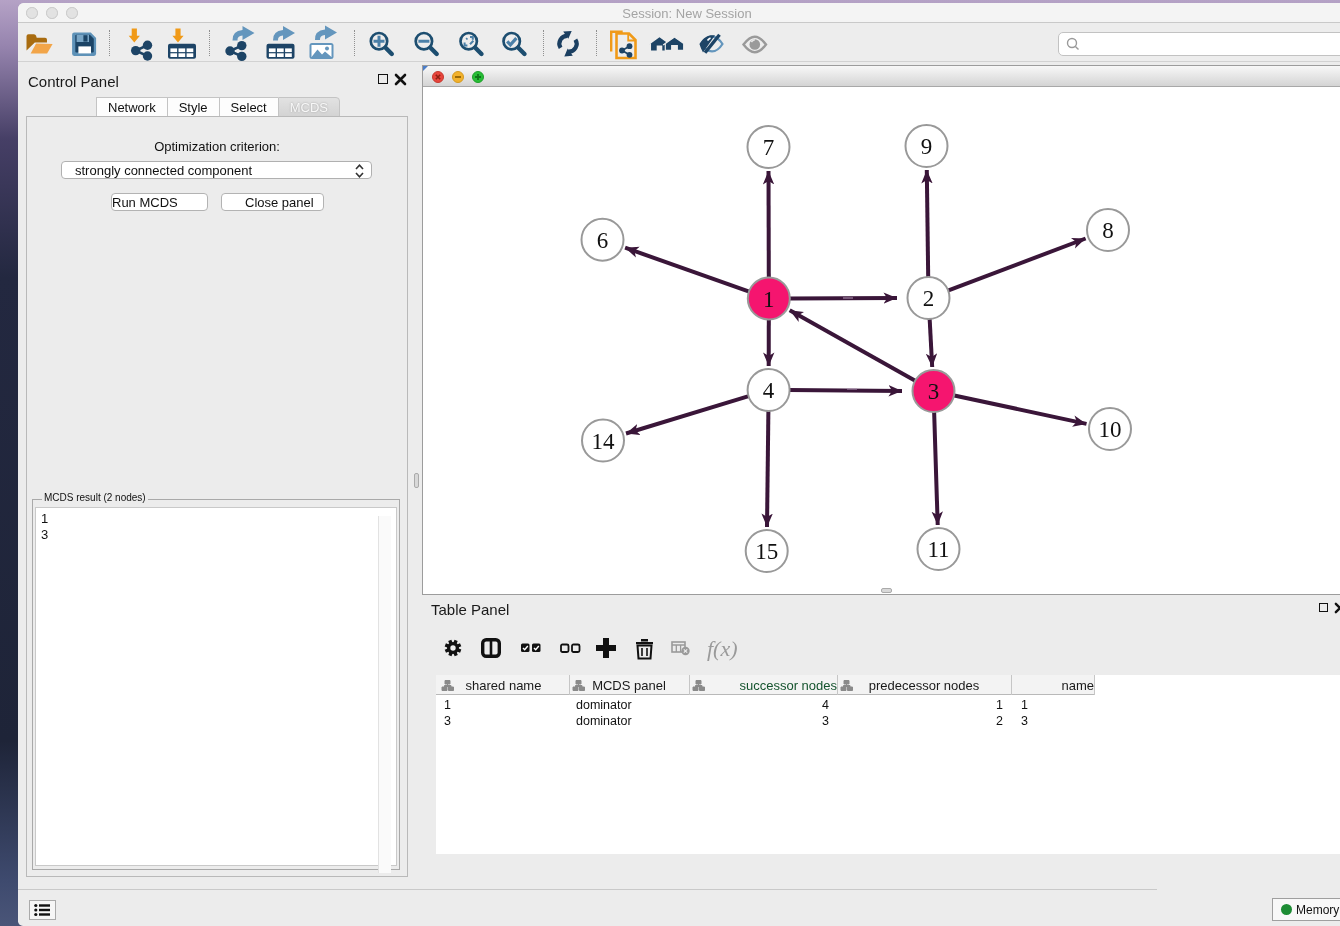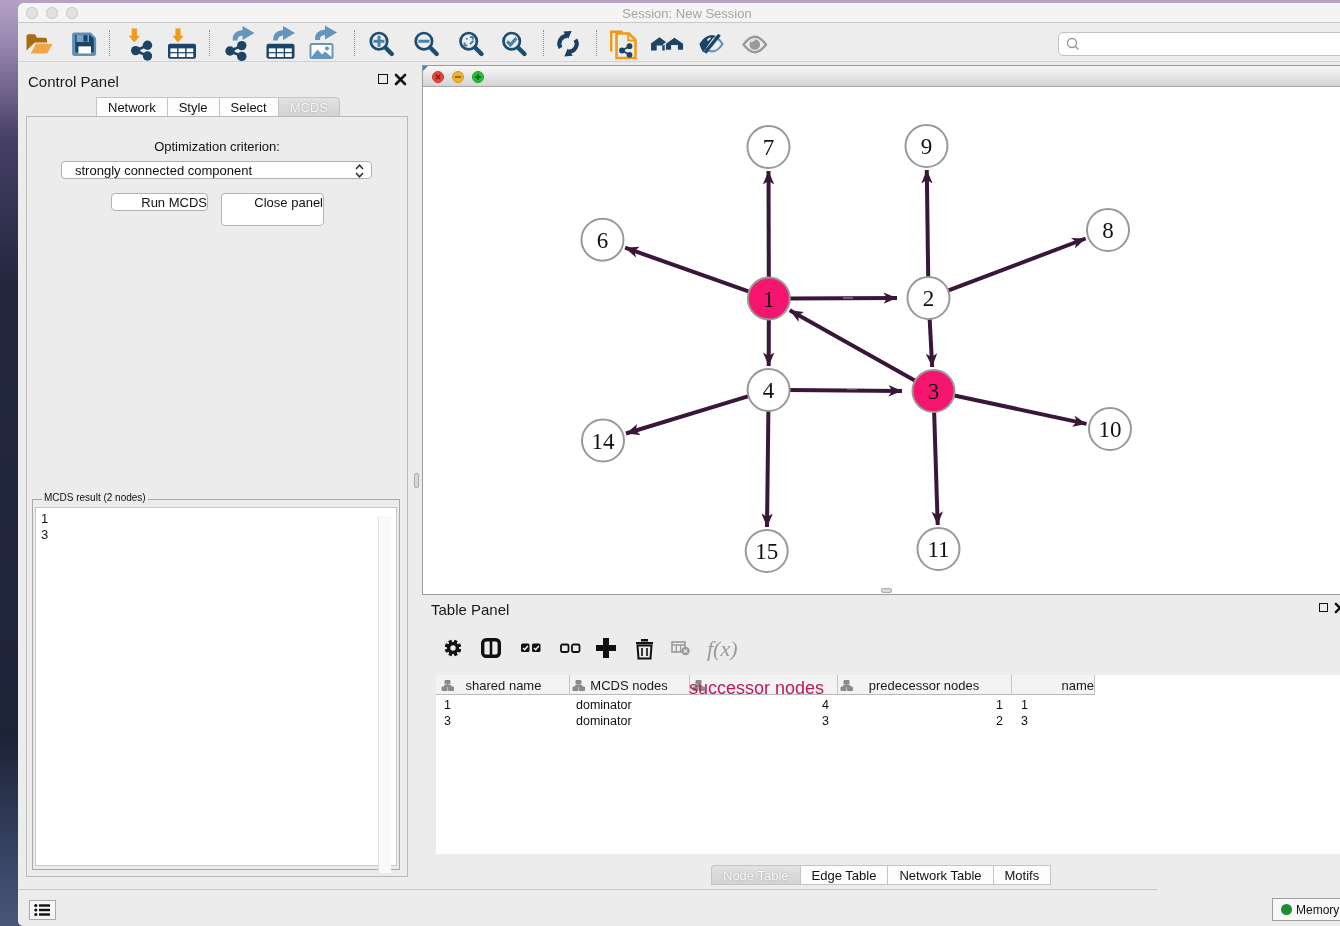--- a/index.html
+++ b/index.html
@@ -16,21 +16,21 @@
 .tsep { position:absolute; top:7px; height:26px; width:0; border-left:1.5px dotted #909090; }
 #searchbox { position:absolute; left:1040px; top:9px; width:290px; height:24px; background:#fff; border:1px solid #c2c2c2; border-radius:5px; }
 
 #cpanel { position:absolute; left:0; top:62px; width:391px; height:828px; background:#ececec; }
 .phead { font-size:15px; color:#1a1a1a; }
 .tabs { position:absolute; display:flex; }
 .tab { font-size:13px; color:#111; background:#fdfdfd; border:1px solid #c4c4c4; border-right:none; padding:2px 11px 3px 11px; height:20px; }
 .tab:last-child { border-right:1px solid #c4c4c4; }
 .tab.sel { background:linear-gradient(#e2e2e2,#d3d3d3); color:#f8f8f8; text-shadow:0 0 2px #9e9e9e; border-radius:0 4px 0 0; }
 #cpcontent { position:absolute; left:8px; top:51px; width:382px; height:761px; border:1px solid #b9b9b9; background:#ececec; }
-.btn { position:absolute; background:#fff; border:1px solid #b3b3b3; border-radius:4px; font-size:13px; color:#111; text-align:right; }
+.btn { position:absolute; background:#fff; border:1px solid #b3b3b3; border-radius:4px; font-size:13px; color:#111; text-align:left; }
 #mcdsbox { position:absolute; left:5px; top:382px; width:368px; height:371px; border:1px solid #a9a9a9; }
 #mcdslabel { position:absolute; left:9px; top:-8px; background:#ececec; padding:0 2px; font-size:10px; color:#111; }
 #mcdswhite { position:absolute; left:2px; top:7px; width:362px; height:359px; background:#fff; border:1px solid #c9c9c9; font-size:13px; color:#111; padding:3px 0 0 5px; line-height:16px; }
 #mcdsscroll { position:absolute; right:5px; top:8px; width:13px; height:357px; background:#fafafa; border-left:1px solid #e2e2e2; }
 
 #netwin { position:absolute; left:404px; top:62px; width:934px; height:530px; border:1px solid #9c9c9c; background:#fff; }
 #nettitle { position:absolute; left:0; top:0; width:100%; height:21px; background:linear-gradient(#f8f8f8,#d4d4d4); border-bottom:1px solid #a8a8a8; }
 .mac { position:absolute; top:4.5px; width:12px; height:12px; border-radius:50%; }
 #netname { position:absolute; top:3px; width:100%; text-align:center; font-size:13px; font-weight:600; color:#1a1a1a; }
 
@@ -153,21 +153,21 @@
     </div>
     <div id="cpcontent">
       <div class="abs" style="left:0;top:22px;width:380px;text-align:center;font-size:13px;color:#111;">Optimization criterion:</div>
       <div class="abs" style="left:34px;top:44px;width:311px;height:18px;background:#fff;border:1px solid #b0b0b0;border-radius:4px;font-size:13px;color:#111;padding:1px 0 0 13px;">strongly connected component
         <svg width="11" height="14" viewBox="0 0 11 14" style="position:absolute;right:6px;top:2px;">
             <path d="M2 5 L5.5 1.2 L9 5" fill="none" stroke="#333" stroke-width="1.6"></path>
             <path d="M2 9 L5.5 12.8 L9 9" fill="none" stroke="#333" stroke-width="1.6"></path>
           </svg>
       </div>
       <div class="btn" style="left:84px;top:76px;width:97px;height:18px;padding-top:1px;">Run MCDS</div>
-      <div class="btn" style="left:194px;top:76px;width:103px;height:33px;padding-top:1px;">Close panel</div>
+      <div class="btn" style="left:194px;top:76px;width:103px;height:18px;padding-top:1px;padding-left:23px;">Close panel</div>
       <div id="mcdsbox">
         <div id="mcdslabel">MCDS result (2 nodes)</div>
         <div id="mcdswhite">1<br>3<div id="mcdsscroll"></div></div>
       </div>
     </div>
   </div>
 
   <div id="netwin">
     <div id="nettitle">
       <svg class="abs" style="left:0;top:0;" width="5" height="5">
@@ -292,51 +292,45 @@
 <div style="position:absolute;left:0;top:0;width:911px;height:179px;background:#fff;"></div>
 <div style="position:absolute;left:0;top:0;width:658px;height:20px;background:#f3f3f3;border-bottom:1px solid #b9b9b9;"></div>
 <svg width="14" height="13" style="position:absolute;left:5px;top:4px;" viewBox="0 0 14 13">
           <path d="M4 1.5 H9 V5 H4 Z M1 8 H6 V11.5 H1 Z M7.5 8 H12.5 V11.5 H7.5 Z M6.5 5 V6.5 M3.5 8 V6.5 H10 V8" fill="#8a8a8a" stroke="#8a8a8a" stroke-width="1"></path>
         </svg>
 <div style="position:absolute;left:2px;top:3px;width:131px;text-align:center;font-size:13px;color:#1a1a1a;">shared name</div>
 <div style="position:absolute;left:133px;top:0;width:1px;height:20px;background:#c6c6c6;"></div>
 <svg width="14" height="13" style="position:absolute;left:136px;top:4px;" viewBox="0 0 14 13">
           <path d="M4 1.5 H9 V5 H4 Z M1 8 H6 V11.5 H1 Z M7.5 8 H12.5 V11.5 H7.5 Z M6.5 5 V6.5 M3.5 8 V6.5 H10 V8" fill="#8a8a8a" stroke="#8a8a8a" stroke-width="1"></path>
         </svg>
-<div style="position:absolute;left:133px;top:3px;width:120px;text-align:center;font-size:13px;color:#1a1a1a;">MCDS nodes</div>
+<div style="position:absolute;left:133px;top:3px;width:120px;text-align:center;font-size:13px;color:#1a1a1a;">MCDS panel</div>
 <div style="position:absolute;left:253px;top:0;width:1px;height:20px;background:#c6c6c6;"></div>
 <svg width="14" height="13" style="position:absolute;left:256px;top:4px;" viewBox="0 0 14 13">
           <path d="M4 1.5 H9 V5 H4 Z M1 8 H6 V11.5 H1 Z M7.5 8 H12.5 V11.5 H7.5 Z M6.5 5 V6.5 M3.5 8 V6.5 H10 V8" fill="#8a8a8a" stroke="#8a8a8a" stroke-width="1"></path>
         </svg>
-<div style="position:absolute;left:253px;top:3px;width:148px;text-align:left;font-size:18px;color:#be185d;">successor nodes</div>
+<div style="position:absolute;left:253px;top:3px;width:148px;text-align:right;font-size:13px;color:#14532d;">successor nodes</div>
 <div style="position:absolute;left:401px;top:0;width:1px;height:20px;background:#c6c6c6;"></div>
 <svg width="14" height="13" style="position:absolute;left:404px;top:4px;" viewBox="0 0 14 13">
           <path d="M4 1.5 H9 V5 H4 Z M1 8 H6 V11.5 H1 Z M7.5 8 H12.5 V11.5 H7.5 Z M6.5 5 V6.5 M3.5 8 V6.5 H10 V8" fill="#8a8a8a" stroke="#8a8a8a" stroke-width="1"></path>
         </svg>
 <div style="position:absolute;left:401px;top:3px;width:174px;text-align:center;font-size:13px;color:#1a1a1a;">predecessor nodes</div>
 <div style="position:absolute;left:575px;top:0;width:1px;height:20px;background:#c6c6c6;"></div>
 <div style="position:absolute;left:575px;top:3px;width:83px;text-align:right;font-size:13px;color:#1a1a1a;">name</div>
 <div style="position:absolute;left:658px;top:0;width:1px;height:20px;background:#c6c6c6;"></div>
 <div style="position:absolute;left:8px;top:23px;font-size:12.5px;color:#111;">1</div>
 <div style="position:absolute;left:140px;top:23px;font-size:12.5px;color:#111;">dominator</div>
 <div style="position:absolute;left:253px;top:23px;width:140px;text-align:right;font-size:12.5px;color:#111;">4</div>
 <div style="position:absolute;left:401px;top:23px;width:166px;text-align:right;font-size:12.5px;color:#111;">1</div>
 <div style="position:absolute;left:585px;top:23px;font-size:12.5px;color:#111;">1</div>
 <div style="position:absolute;left:8px;top:39px;font-size:12.5px;color:#111;">3</div>
 <div style="position:absolute;left:140px;top:39px;font-size:12.5px;color:#111;">dominator</div>
 <div style="position:absolute;left:253px;top:39px;width:140px;text-align:right;font-size:12.5px;color:#111;">3</div>
 <div style="position:absolute;left:401px;top:39px;width:166px;text-align:right;font-size:12.5px;color:#111;">2</div>
 <div style="position:absolute;left:585px;top:39px;font-size:12.5px;color:#111;">3</div>
 </div>
-    <div class="tabs" style="left:287px;top:268px;">
-      <div class="tab sel" style="border-radius:4px 0 0 0;">Node Table</div>
-      <div class="tab">Edge Table</div>
-      <div class="tab">Network Table</div>
-      <div class="tab">Motifs</div>
-    </div>
   </div>
 
   <div id="statusbar">
     <div id="listbtn">
       <svg width="17" height="14" viewBox="0 0 17 14" style="position:absolute;left:4px;top:2px;">
         <circle cx="1.8" cy="2.5" r="1.6" fill="#111"></circle>
           <rect x="5" y="1.3" width="11" height="2.4" fill="#111"></rect>
         <circle cx="1.8" cy="7" r="1.6" fill="#111"></circle>
           <rect x="5" y="5.8" width="11" height="2.4" fill="#111"></rect>
         <circle cx="1.8" cy="11.5" r="1.6" fill="#111"></circle>

